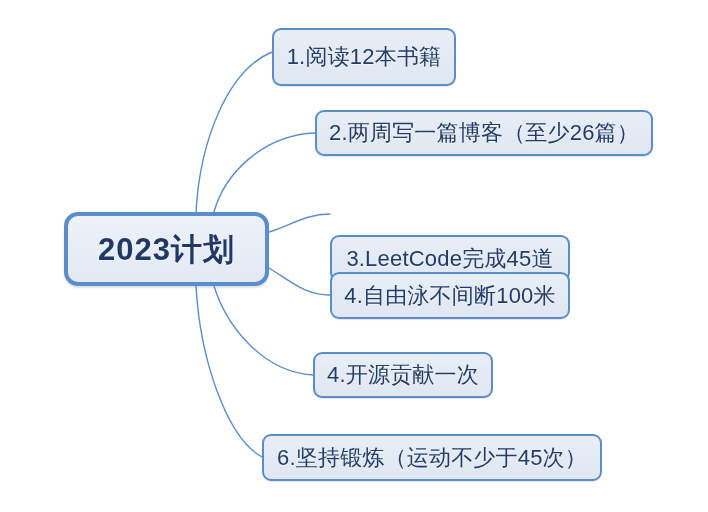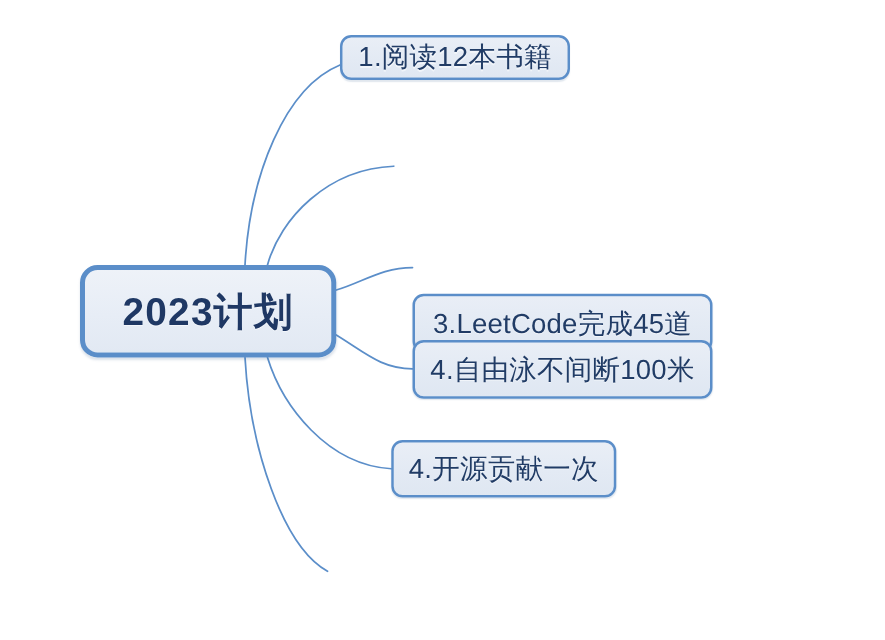--- a/index.html
+++ b/index.html
@@ -57,21 +57,21 @@
     font-size: 31px;
     font-weight: bold;
     color: #1f3864;
     letter-spacing: 1px;
   }
   .branch .node-label {
     font-size: 22px;
     font-weight: normal;
     color: #213c66;
   }
-  #node-1 { left: 272px; top: 28px;  width: 184px; height: 36px; }
+  #node-1 { left: 272px; top: 28px;  width: 184px; height: 58px; }
   #node-2 { left: 315px; top: 110px; width: 338px; height: 46px; }
   #node-3 { left: 330px; top: 191px; width: 240px; height: 47px; margin-top: 44px; }
   #node-4 { left: 330px; top: 272px; width: 240px; height: 47px; }
   #node-5 { left: 313px; top: 352px; width: 180px; height: 46px; }
   #node-6 { left: 262px; top: 434px; width: 340px; height: 47px; }
 </style>
 </head>
 <body>
 
 <div id="canvas">
@@ -88,27 +88,33 @@
   </svg>
 
   <div class="node" id="node-root">
     <span class="node-label">2023计划</span>
   </div>
 
   <div class="node branch" id="node-1">
     <span class="node-label">1.阅读12本书籍</span>
   </div>
 
+  <div class="node branch" id="node-2">
+    <span class="node-label">2.两周写一篇博客（至少26篇）</span>
+  </div>
 
   <div class="node branch" id="node-3">
     <span class="node-label">3.LeetCode完成45道</span>
   </div>
 
   <div class="node branch" id="node-4">
     <span class="node-label">4.自由泳不间断100米</span>
   </div>
 
   <div class="node branch" id="node-5">
     <span class="node-label">4.开源贡献一次</span>
   </div>
 
+  <div class="node branch" id="node-6">
+    <span class="node-label">6.坚持锻炼（运动不少于45次）</span>
+  </div>
 
 </div>
 
 </body></html>

